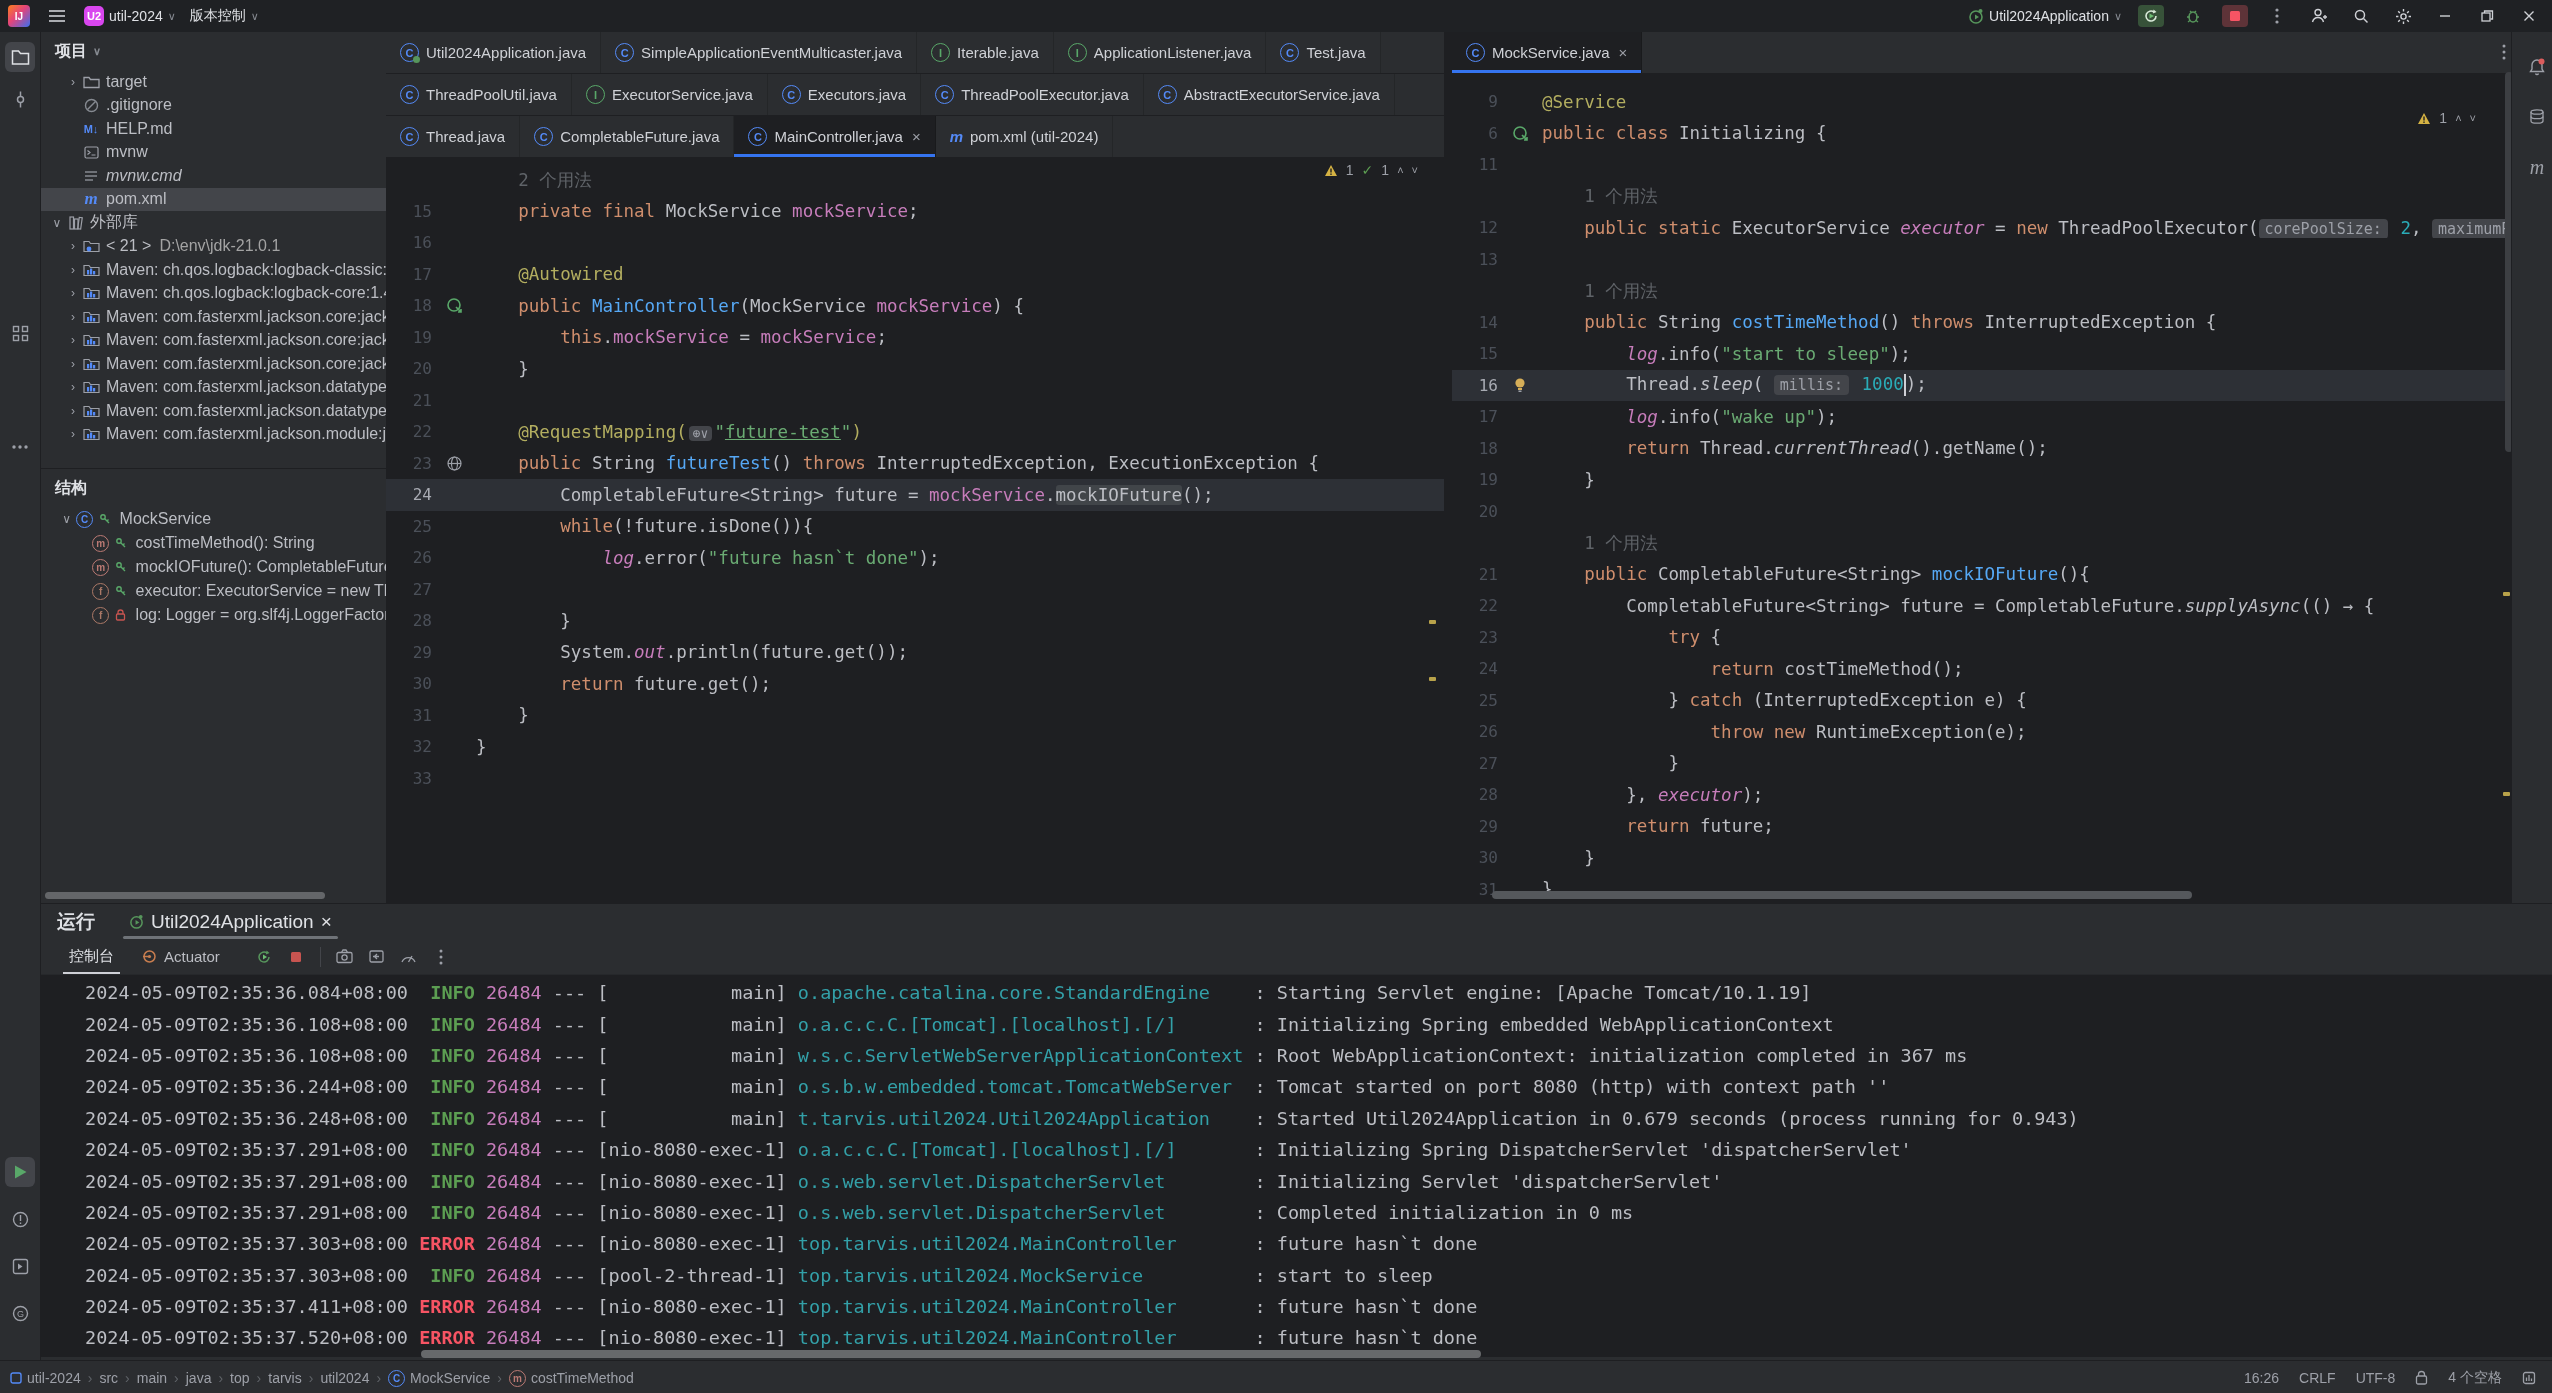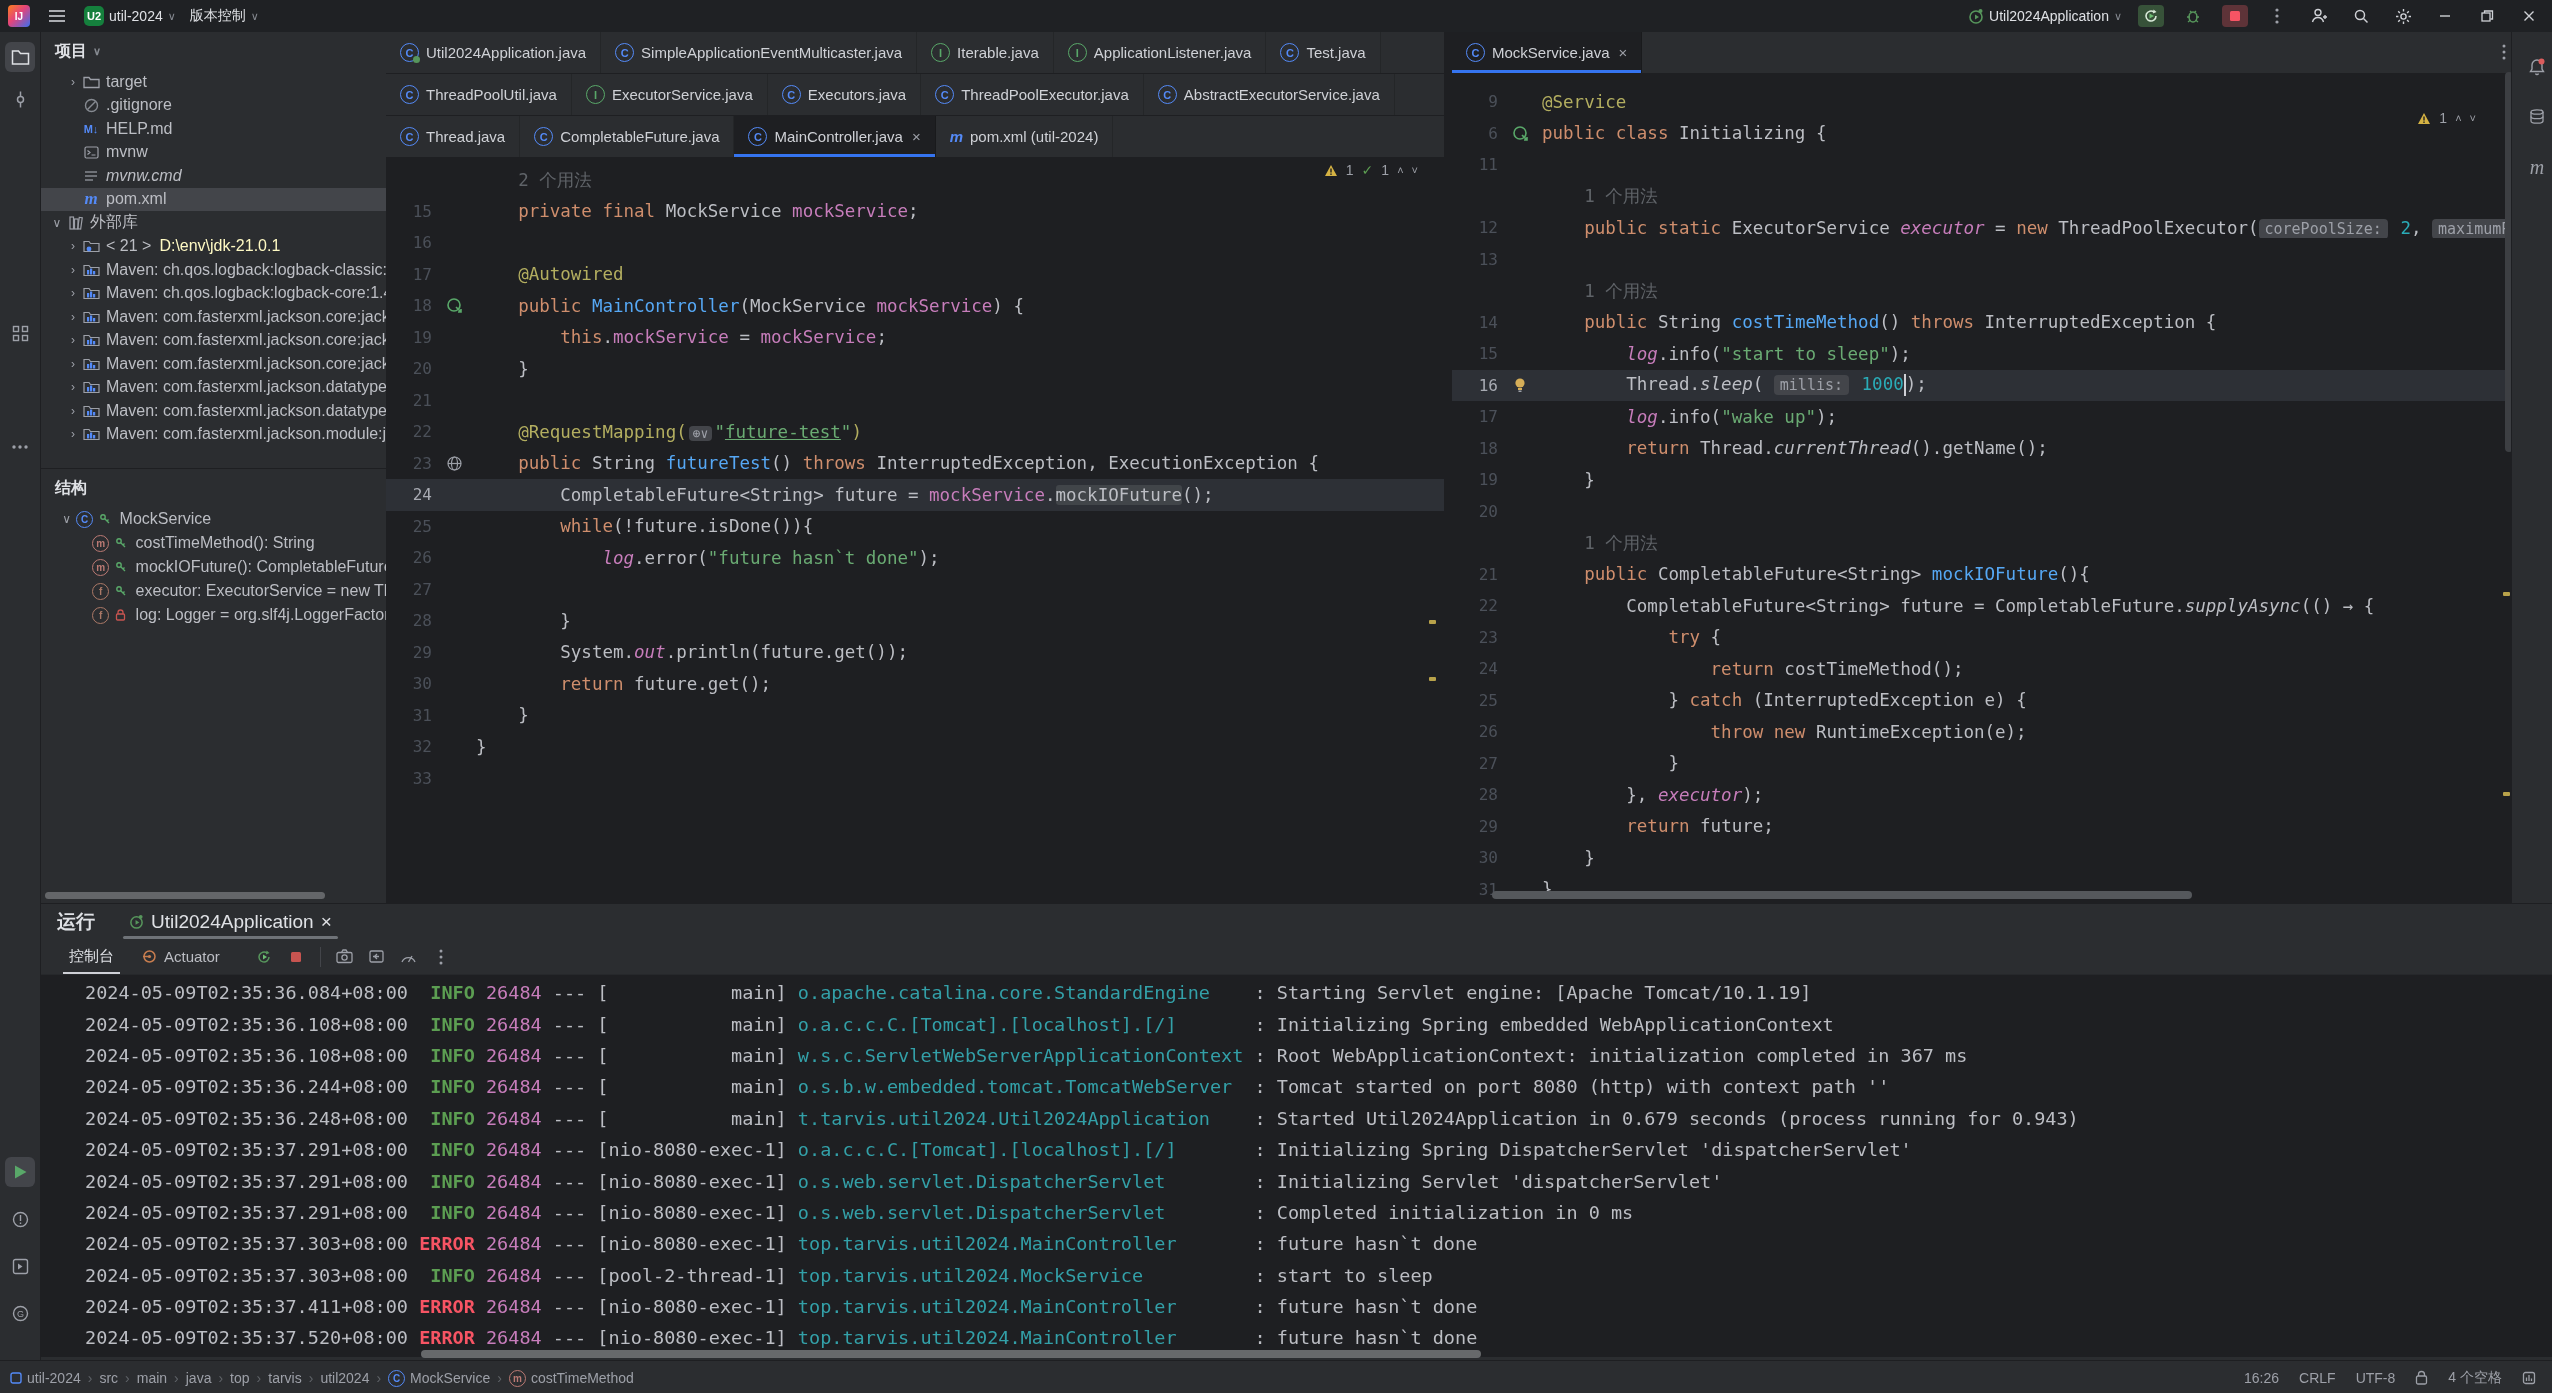--- a/index.html
+++ b/index.html
@@ -5,42 +5,42 @@
   html,body{margin:0;padding:0;background:#1e1f22;}
   #app{position:relative;width:2552px;height:1393px;background:#2b2d30;overflow:hidden;
        font-family:"Liberation Sans",sans-serif;color:#bcbec4;font-size:16px;}
   
   #titlebar{position:absolute;left:0;top:0;width:2552px;height:32px;background:#1f2124;
     display:flex;align-items:center;border-bottom:1px solid #17181b;font-size:14px;color:#dfe1e5;}
   .tb-left{display:flex;align-items:center;gap:14px;padding-left:8px;flex:1;}
   .tb-right{display:flex;align-items:center;gap:16px;padding-right:10px;}
   .logo{width:22px;height:22px;border-radius:4px;background:linear-gradient(135deg,#fc801d,#e3447b 45%,#3a6ff0);
     color:#fff;font-size:10px;font-weight:bold;display:flex;align-items:center;justify-content:center;}
-  .badge{width:20px;height:20px;border-radius:5px;background:#15803d;color:#fff;font-size:11px;font-weight:bold;
+  .badge{width:20px;height:20px;border-radius:5px;background:#d946ef;color:#fff;font-size:11px;font-weight:bold;
     display:flex;align-items:center;justify-content:center;}
   .tb-item{display:flex;align-items:center;gap:5px;cursor:default;}
   .chev{color:#868a91;font-size:11px;}
   .tb-btn{width:26px;height:22px;border-radius:4px;display:flex;align-items:center;justify-content:center;}
   .tb-btn.green{background:#375239;}
   .tb-btn.red{background:#5e3338;}
   svg{display:block;}
   
   #leftstripe{position:absolute;left:0;top:32px;width:40px;height:1328px;background:#2b2d30;border-right:1px solid #1e1f22;}
   .stripe-ic{position:absolute;left:5px;width:30px;height:30px;border-radius:6px;display:flex;align-items:center;justify-content:center;color:#9da0a8;}
   .stripe-ic.active{background:#43454a;color:#dfe1e5;}
   
   #sidebar{position:absolute;left:41px;top:32px;width:345px;height:871px;background:#2b2d30;border-right:1px solid #1e1f22;overflow:hidden;}
   .panel-header{height:38px;display:flex;align-items:center;padding-left:14px;font-weight:bold;color:#dfe1e5;gap:6px;}
   .tree{font-size:16px;}
   .tree-row{height:23.5px;display:flex;align-items:center;white-space:nowrap;padding-left:8px;}
   .tree-row.sel{background:#43454a;}
   .tree-chev{width:16px;text-align:center;color:#9da0a8;font-size:12px;flex:none;}
   .tree-ic{width:20px;flex:none;display:flex;justify-content:center;}
   .tree-lbl{margin-left:5px;color:#bcbec4;}
-  .tree-extra{margin-left:8px;color:#fef9c3;}
+  .tree-extra{margin-left:8px;color:#a3a3a3;}
   #structure-panel .tree-row{height:24px;}
   .side-hscroll{position:absolute;left:4px;bottom:4px;width:280px;height:7px;border-radius:4px;background:#6f7173;opacity:.85;}
   
   #editors{position:absolute;left:386px;top:32px;width:2126px;height:871px;background:#1e1f22;}
   .tabrow{display:flex;background:#2b2d30;height:41px;border-bottom:1px solid #1e1f22;align-items:stretch;}
   .tab{display:flex;align-items:center;gap:7px;padding:0 14px;font-size:15px;color:#cfd1d6;border-right:1px solid rgba(0,0,0,.15);white-space:nowrap;}
   .tab.active{background:#1e1f22;box-shadow:inset 0 -3px 0 #3574f0;}
   .tab .x{color:#9da0a8;font-size:15px;margin-left:2px;}
   .circ{width:17px;height:17px;border-radius:50%;font-size:11px;font-weight:bold;display:flex;align-items:center;justify-content:center;flex:none;position:relative;}
   .circ.cls{border:1.5px solid #548af7;color:#548af7;}

